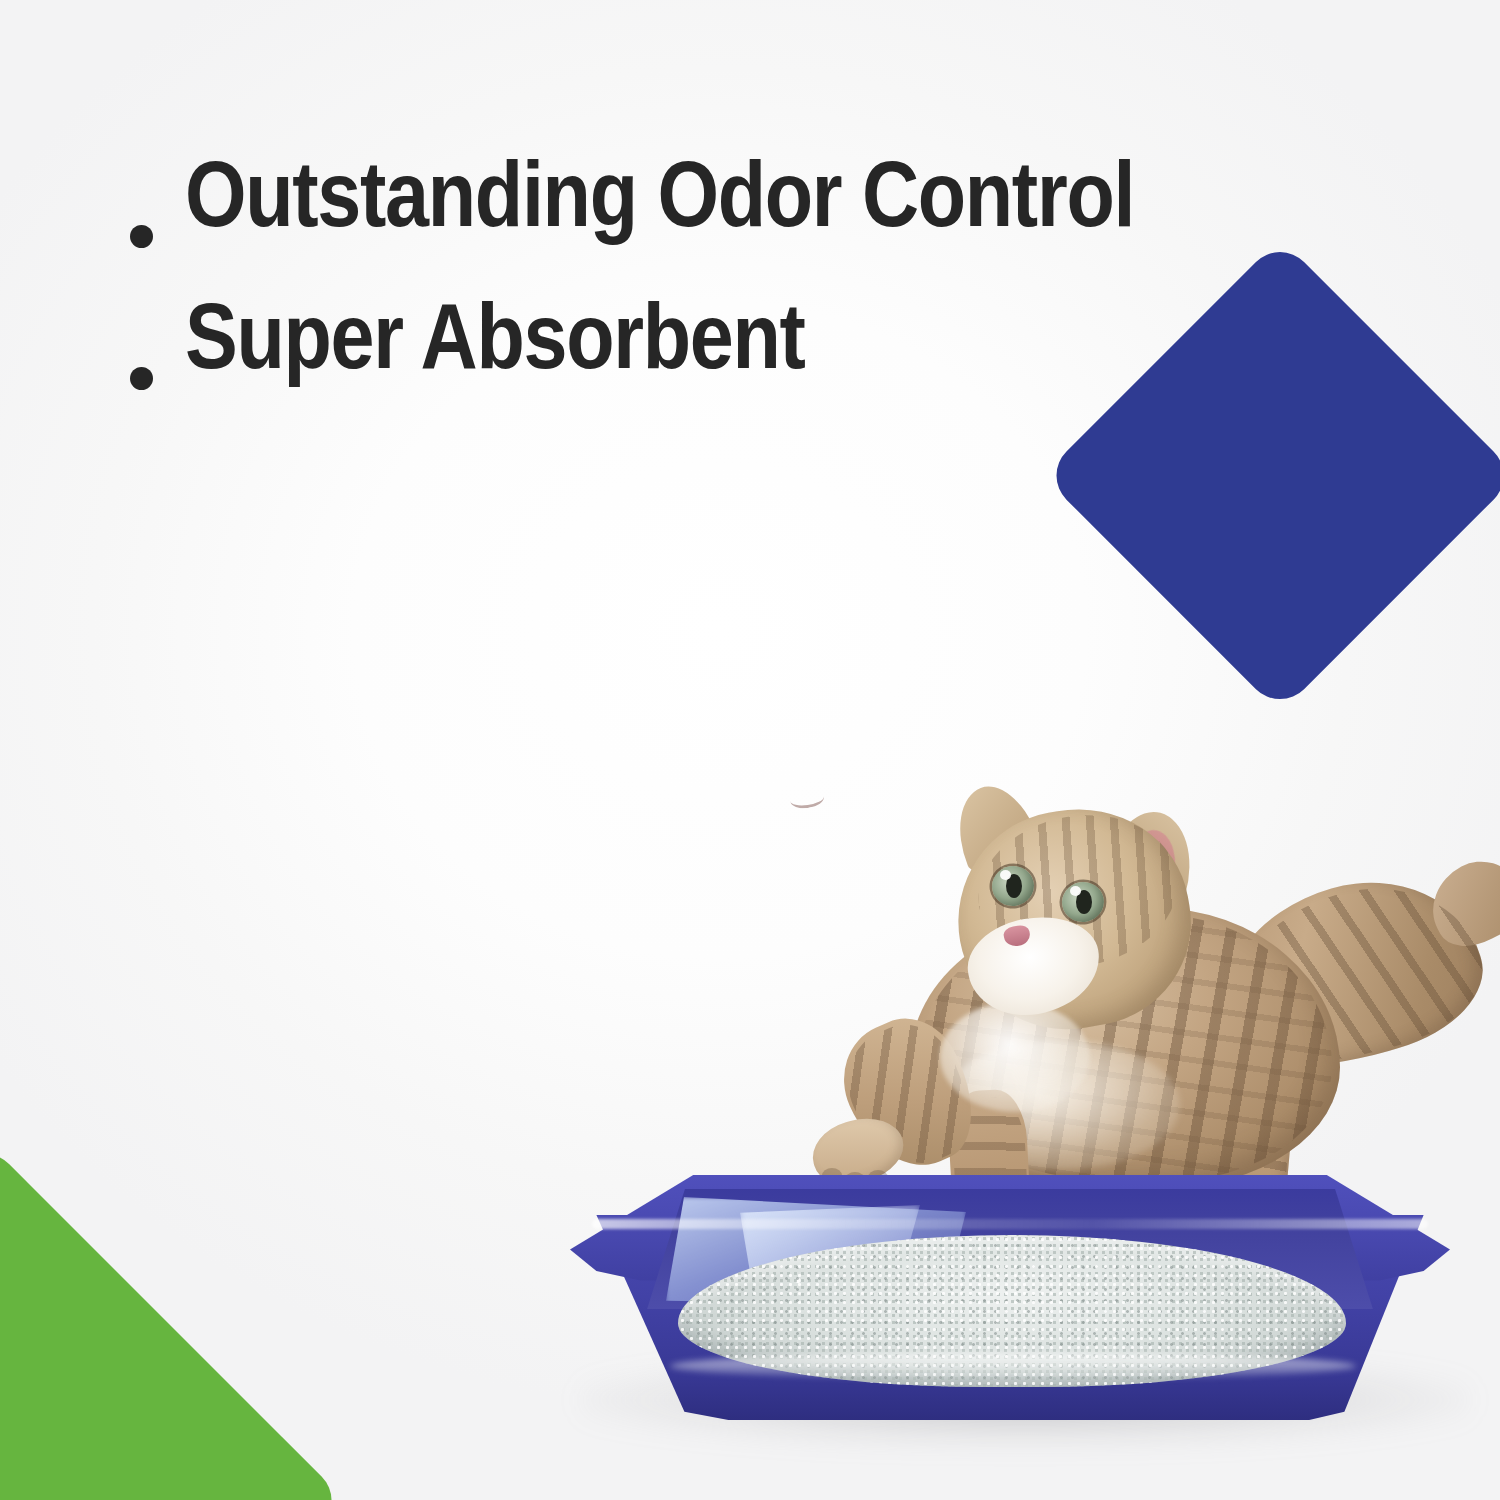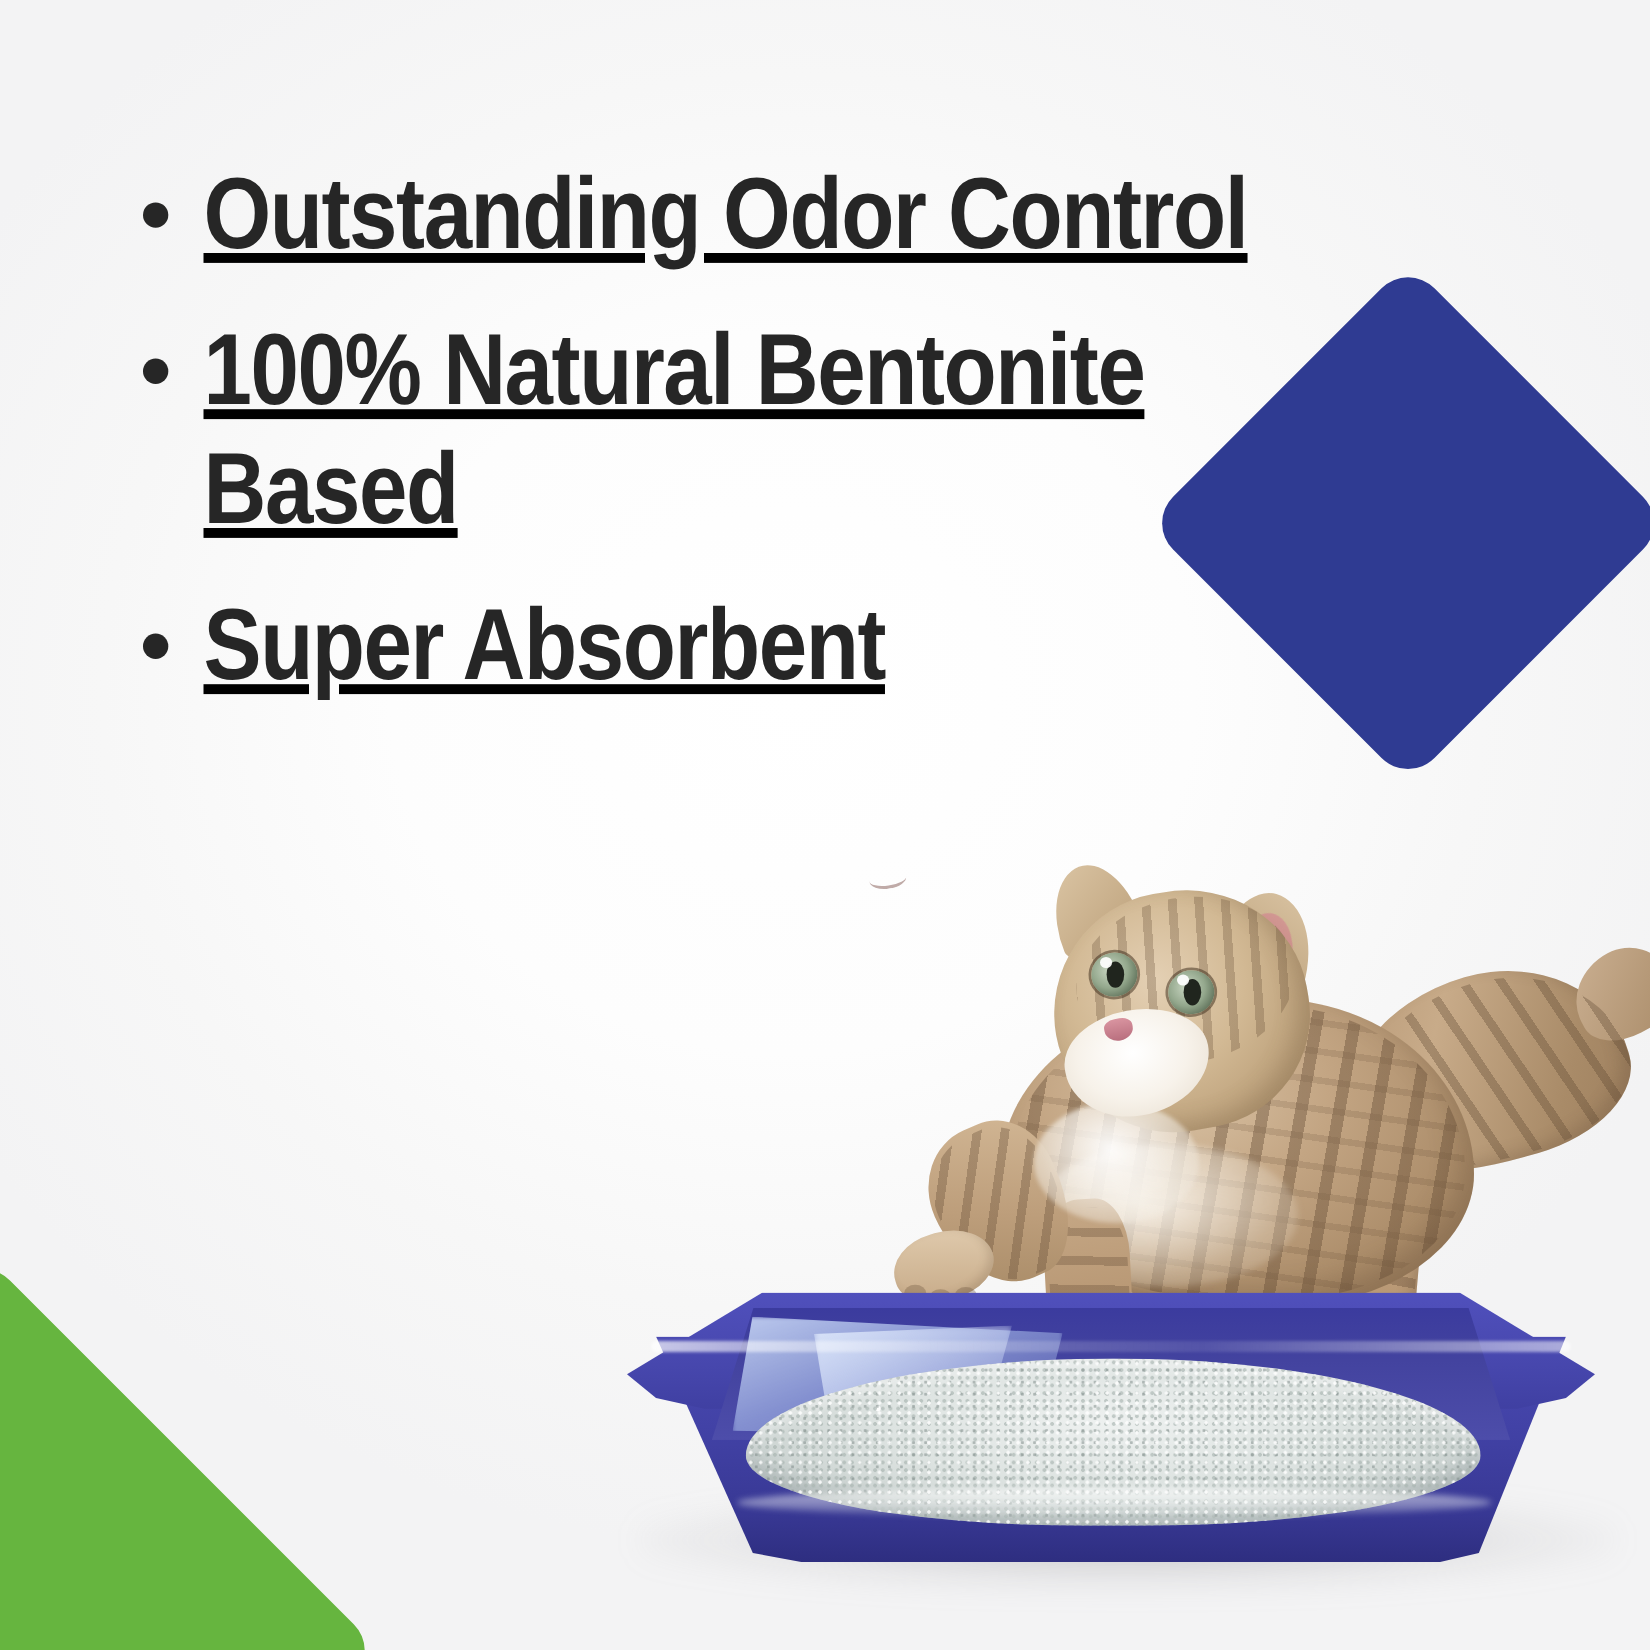--- a/index.html
+++ b/index.html
@@ -35,23 +35,22 @@
     background:#66b53f;
     border-radius:34px;
   }
 
   
   #feature-list{
     position:absolute; left:130px; top:140px; width:1180px;
     list-style:none; z-index:5;
   }
   .feature-item{
-    display:flex; align-items:flex-start;
+    display:flex; align-items:flex-end;
     margin-bottom:34px;
-    text-decoration:underline;
   }
   .bullet-dot{
     width:23px; height:23px; border-radius:50%;
     background:#262626; flex:0 0 auto;
     margin-top:44px; margin-right:32px;
   }
   .feature-text{
     color:#262626;
     font-weight:bold;
     font-size:92px;
@@ -345,25 +344,20 @@
 
 <div id="stage">
 
   <div class="diamond" id="blue-diamond"></div>
   <div class="diamond" id="green-diamond"></div>
 
   <ul id="feature-list">
     <li class="feature-item">
       <span class="bullet-dot"></span>
       <span class="feature-text">Outstanding Odor Control</span>
-    </li>
-    <li class="feature-item">
-      <span class="bullet-dot"></span>
-      <span class="feature-text">100% Natural Bentonite
-Based</span>
     </li>
     <li class="feature-item">
       <span class="bullet-dot"></span>
       <span class="feature-text">Super Absorbent</span>
     </li>
   </ul>
 
   <div id="photo">
 
     <div class="sh" id="box-shadow"></div>

